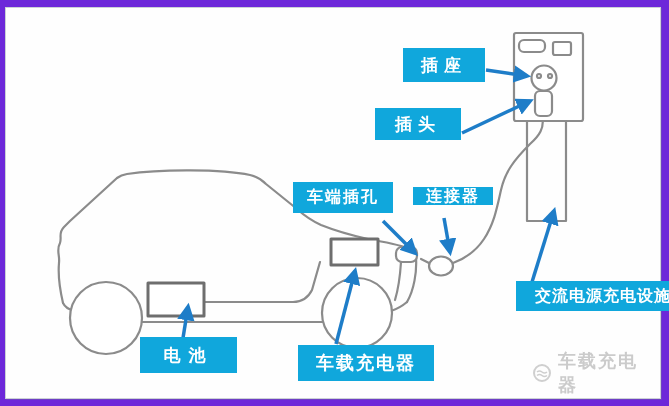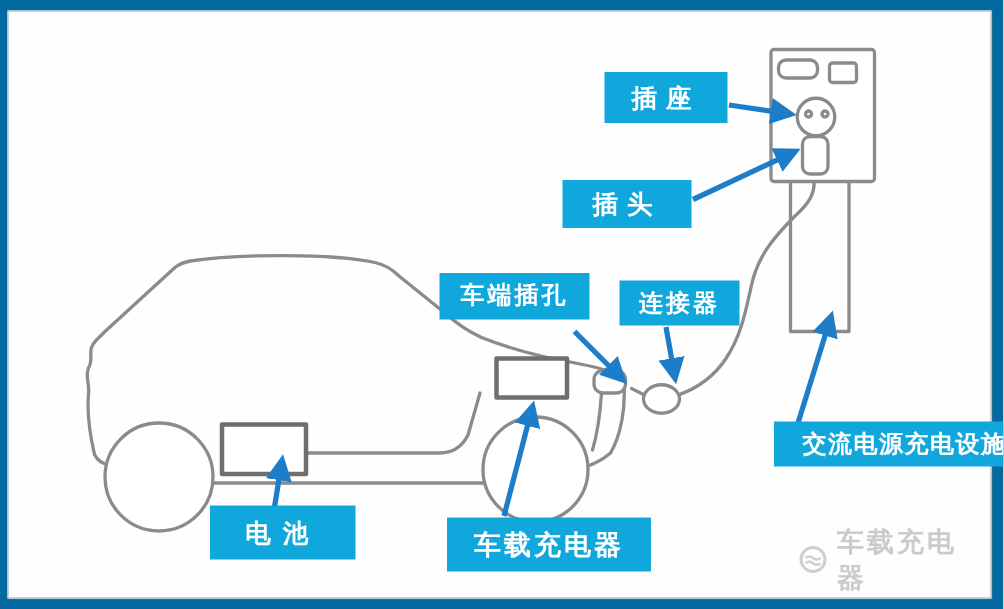--- a/index.html
+++ b/index.html
@@ -1,19 +1,19 @@
 <!DOCTYPE html>
 <html style="--accent: #10a7dc; --label-text: #ffffff; --arrow: #1e7dc8; --line: #8b8b8b; --frame: #ccd1d6; --watermark: #cbcbcb;"><head>
 <meta charset="utf-8">
 <style>
   html,body{margin:0;padding:0;background:#ffffff;}
   .stage{
     position:relative;
     width:669px;height:406px;
-    background:#0369a1;
+    background:#6d28d9;
     font-family:"Liberation Sans","DejaVu Sans",sans-serif;
     overflow:hidden;
   }
   .frame{
     position:absolute;left:5px;top:7px;width:654px;height:390px;
     border:1px solid var(--frame,#ccd1d6);
     box-shadow:1px 1px 0 rgba(120,130,140,.25);
     background:#fefefe;
   }
   svg.art{position:absolute;left:0;top:0;}
@@ -23,23 +23,23 @@
   .arrow{stroke:var(--arrow,#1e7dc8);stroke-width:3.5;fill:none;}
   .callout{
     position:absolute;
     display:flex;align-items:center;justify-content:center;
     background:var(--accent,#10a7dc);
     color:var(--label-text,#ffffff);
     font-weight:bold;font-size:17px;letter-spacing:2px;
     white-space:nowrap;
   }
   .cl-socket   {left:403px;top:48px;width:82px;height:34px;letter-spacing:6px;}
-  .cl-plug     {left:375px;top:120px;width:86px;height:32px;letter-spacing:6px;}
+  .cl-plug     {left:375px;top:108px;width:86px;height:32px;letter-spacing:6px;}
   .cl-port     {left:293px;top:182px;width:100px;height:31px;font-size:16px;}
-  .cl-connector{left:413px;top:187px;width:80px;height:30px;font-size:16px;}
+  .cl-connector{left:413px;top:187px;width:80px;height:18px;font-size:16px;}
   .cl-ac       {left:472px;top:281px;width:174px;height:30px;font-size:16px;letter-spacing:1px;margin-left:44px;}
   .cl-battery  {left:140px;top:337px;width:97px;height:36px;letter-spacing:8px;}
   .cl-charger  {left:298px;top:345px;width:136px;height:36px;font-size:18px;}
   .watermark{
     position:absolute;left:532px;top:358px;width:120px;height:30px;
     display:flex;align-items:center;gap:6px;
     color:var(--watermark,#cbcbcb);
     font-size:18px;font-weight:bold;letter-spacing:2px;
     text-shadow:1px 1px 0 #ffffff;
   }

